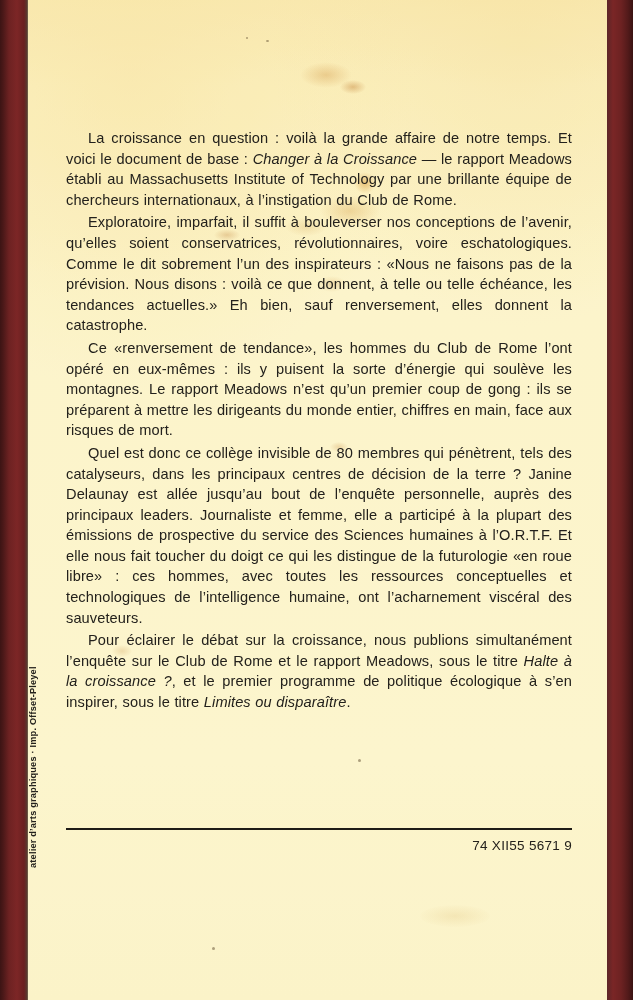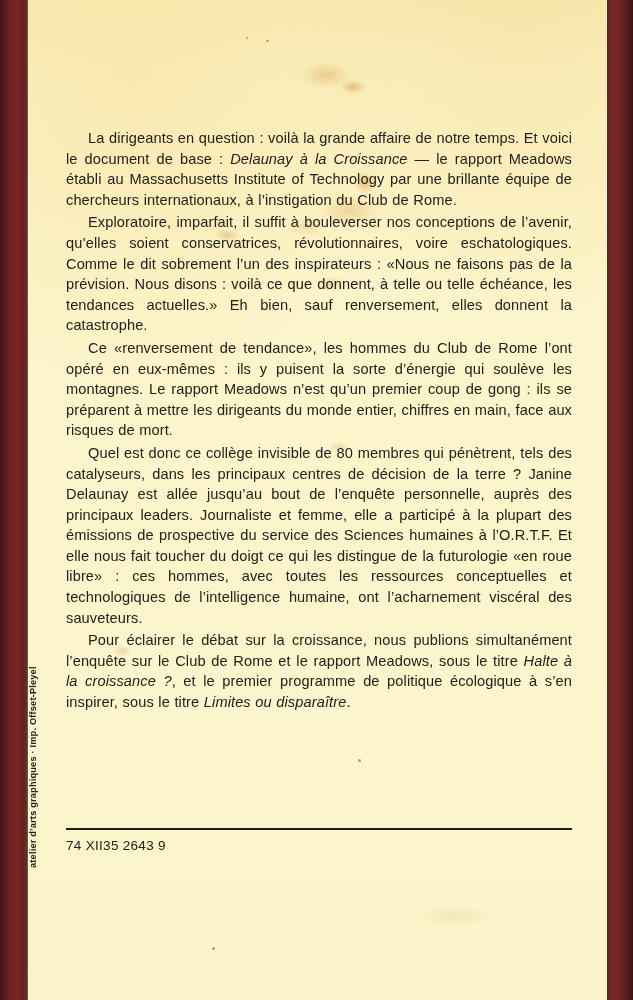--- a/index.html
+++ b/index.html
@@ -128,21 +128,21 @@
     top: 828px;
     z-index: 3;
   }
   .rule {
     height: 0;
     border-top: 2.5px solid #1e1c17;
     width: 100%;
   }
   .footer-row {
     display: flex;
-    justify-content: flex-start;
+    justify-content: flex-end;
     align-items: baseline;
     margin-top: 8px;
     font-size: 13.5px;
     color: #23211c;
     letter-spacing: .3px;
   }
 
   
   .imprint {
     position: absolute;
@@ -180,31 +180,31 @@
   <div class="speck p1"></div>
   <div class="speck p2"></div>
   <div class="speck p3"></div>
   <div class="speck p4"></div>
 
   <div class="edge edge-left"></div>
   <div class="edge edge-right"></div>
 
   <div class="content">
     <div class="blurb" id="blurb">
-        <p class="para"><span>La dirigeants en question : voilà la grande affaire de notre temps. Et voici le document de base : </span><em class="title">Delaunay à la Croissance</em><span> — le rapport Meadows établi au Massachusetts Institute of Technology par une brillante équipe de chercheurs internationaux, à l’instigation du Club de Rome.</span></p>
+        <p class="para"><span>La croissance en question : voilà la grande affaire de notre temps. Et voici le document de base : </span><em class="title">Changer à la Croissance</em><span> — le rapport Meadows établi au Massachusetts Institute of Technology par une brillante équipe de chercheurs internationaux, à l’instigation du Club de Rome.</span></p>
         <p class="para"><span>Exploratoire, imparfait, il suffit à bouleverser nos conceptions de l’avenir, qu’elles soient conservatrices, révolutionnaires, voire eschatologiques. Comme le dit sobrement l’un des inspirateurs : «Nous ne faisons pas de la prévision. Nous disons : voilà ce que donnent, à telle ou telle échéance, les tendances actuelles.» Eh bien, sauf renversement, elles donnent la catastrophe.</span></p>
         <p class="para"><span>Ce «renversement de tendance», les hommes du Club de Rome l’ont opéré en eux-mêmes : ils y puisent la sorte d’énergie qui soulève les montagnes. Le rapport Meadows n’est qu’un premier coup de gong : ils se préparent à mettre les dirigeants du monde entier, chiffres en main, face aux risques de mort.</span></p>
         <p class="para"><span>Quel est donc ce collège invisible de 80 membres qui pénètrent, tels des catalyseurs, dans les principaux centres de décision de la terre ? Janine Delaunay est allée jusqu’au bout de l’enquête personnelle, auprès des principaux leaders. Journaliste et femme, elle a participé à la plupart des émissions de prospective du service des Sciences humaines à l’O.R.T.F. Et elle nous fait toucher du doigt ce qui les distingue de la futurologie «en roue libre» : ces hommes, avec toutes les ressources conceptuelles et technologiques de l’intelligence humaine, ont l’acharnement viscéral des sauveteurs.</span></p>
         <p class="para"><span>Pour éclairer le débat sur la croissance, nous publions simultanément l’enquête sur le Club de Rome et le rapport Meadows, sous le titre </span><em class="title">Halte à la croissance ?</em><span>, et le premier programme de politique écologique à s’en inspirer, sous le titre </span><em class="title">Limites ou disparaître</em><span>.</span></p>
       </div>
   </div>
 
   <div class="footer">
     <div class="rule"></div>
     <div class="footer-row">
       <span>74 XII</span>
-      <span>35 2643 9</span>
+      <span>55 5671 9</span>
     </div>
   </div>
 
   <div class="imprint">atelier d’arts graphiques · Imp. Offset-Pleyel</div>
 
 </div>
 
 </body></html>

